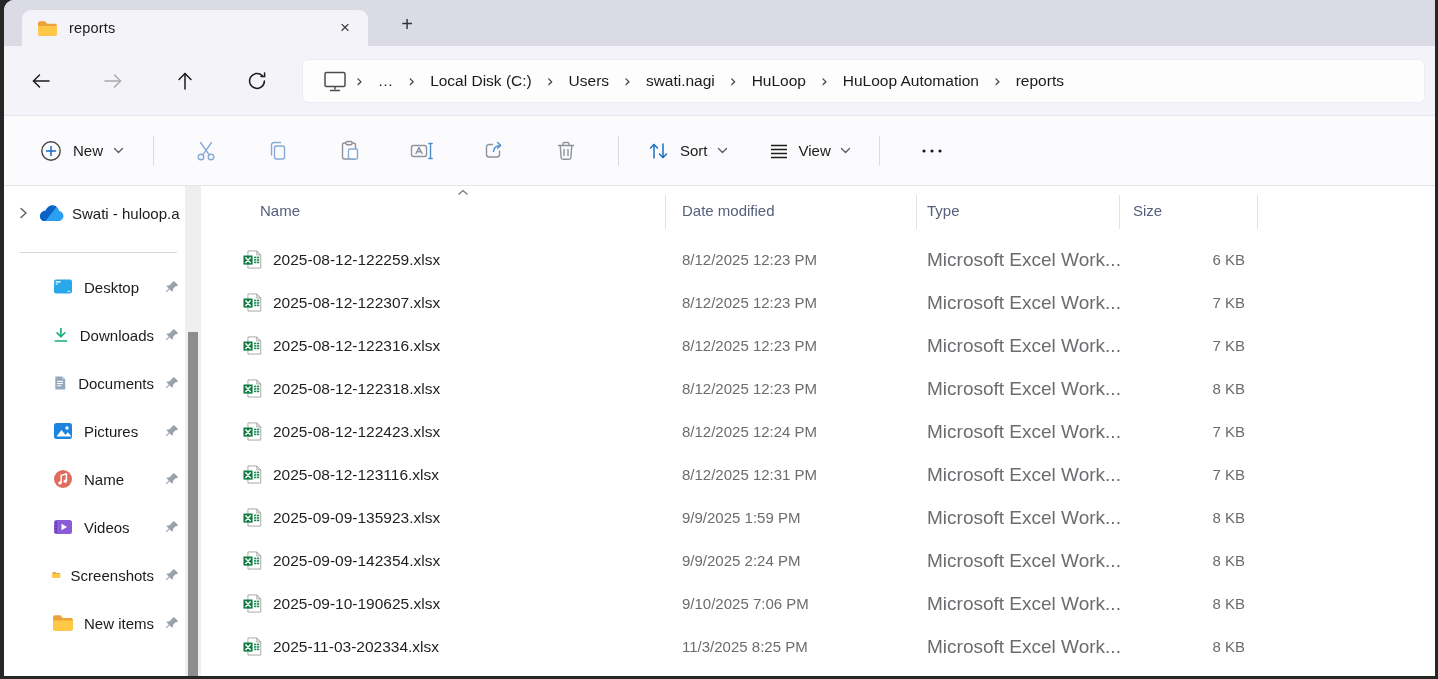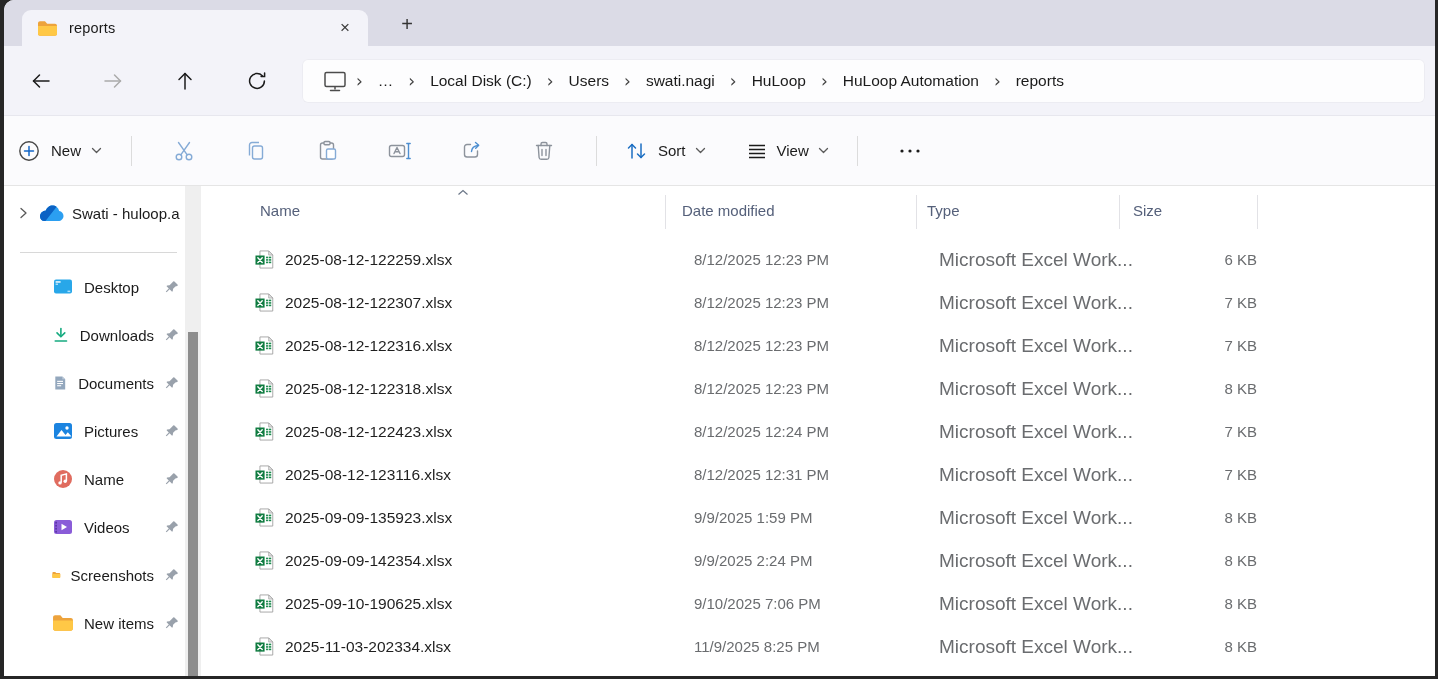--- a/index.html
+++ b/index.html
@@ -28,21 +28,21 @@
     display:flex;align-items:center;padding:0 8px 0 14px;box-shadow:0 0 0 1px #ececf2 inset;}
   .bc-devbtn{display:flex;align-items:center;padding:0 6px;}
   .crumb{padding:0 13px;font-size:15.5px;color:#1b1b1b;height:34px;line-height:34px;
     border-radius:4px;white-space:nowrap;}
   .bc-chev{color:#454545;font-size:17px;line-height:34px;padding:0 2px;font-family:"DejaVu Sans",sans-serif;}
   .breadcrumb-items{display:flex;align-items:center;}
   .breadcrumb-items > .bc-chev:last-child{display:none;}
 
   
   .toolbar{height:70px;background:#fbfbfd;border-bottom:1px solid #e5e5e5;display:flex;
-    align-items:center;flex:none;box-sizing:border-box;}
+    align-items:center;padding-left:22px;flex:none;box-sizing:border-box;}
   .tb-new{display:flex;align-items:center;gap:10px;font-size:15px;color:#1b1b1b;
     padding:0 13px;height:44px;border-radius:5px;}
   .tb-divider{width:1px;height:30px;background:#dcdcdc;margin:0 16px;flex:none;}
   .tb-icon-btn{width:58px;height:44px;display:flex;align-items:center;justify-content:center;
     margin:0 7px;border-radius:5px;flex:none;}
   .tb-group{display:flex;align-items:center;gap:9px;font-size:15px;color:#1b1b1b;
     padding:0 12px;height:44px;border-radius:5px;}
   .tb-view{margin-left:16px;}
 
   
@@ -58,21 +58,21 @@
   .sb-thumb{position:absolute;left:3px;width:10px;top:146px;bottom:0;background:#8d8d8d;}
 
   
   .main{flex:1;position:relative;overflow:hidden;}
   .lhead{position:relative;height:52px;}
   .lh-caret{position:absolute;left:256px;top:3px;}
   .lh-cell{position:absolute;top:16px;font-size:15px;color:#55607a;white-space:nowrap;}
   .lh-name{left:59px;} .lh-date{left:481px;} .lh-type{left:726px;} .lh-size{left:932px;}
   .lh-sep{position:absolute;top:9px;height:34px;width:1px;background:#e2e2e6;}
   .sep1{left:464px;} .sep2{left:715px;} .sep3{left:918px;} .sep4{left:1056px;}
-  .frow{height:43px;display:flex;align-items:center;padding-left:12px;}
+  .frow{height:43px;display:flex;align-items:center;}
   .c-name{width:464px;flex:none;display:flex;align-items:center;padding-left:42px;gap:11px;box-sizing:border-box;}
   .fname{font-size:15.5px;color:#1f1f1f;white-space:nowrap;}
   .c-date{width:251px;flex:none;padding-left:17px;box-sizing:border-box;font-size:15px;color:#6a6c6f;white-space:nowrap;}
   .c-type{width:203px;flex:none;padding-left:11px;box-sizing:border-box;font-size:19px;color:#6a6c6f;white-space:nowrap;}
   .c-size{width:138px;flex:none;padding-right:12px;box-sizing:border-box;font-size:15px;color:#6a6c6f;text-align:right;white-space:nowrap;}
   .xlsx{display:flex;flex:none;}
   svg{display:block;}
 </style>
 </head>
 <body>
@@ -607,20 +607,20 @@
                   <rect x="11.6" y="9.6" width="2.4" height="1.7" fill="#1e8c50"></rect>
                   <rect x="14.7" y="9.6" width="2.4" height="1.7" fill="#1e8c50"></rect>
                   <rect x="11.6" y="12.2" width="2.4" height="1.7" fill="#1e8c50"></rect>
                   <rect x="14.7" y="12.2" width="2.4" height="1.7" fill="#1e8c50"></rect>
                   <rect x=".5" y="5.8" width="9.6" height="9.6" fill="#107c41"></rect>
                   <path d="M3 8.2l4.6 4.9M7.6 8.2l-4.6 4.9" stroke="#fff" stroke-width="1.5" stroke-linecap="round"></path>
                 </svg>
               </span>
               <span class="fname">2025-11-03-202334.xlsx</span>
             </div>
-            <div class="c-date">11/9/2025 8:25 PM</div>
+            <div class="c-date">11/3/2025 8:25 PM</div>
             <div class="c-type">Microsoft Excel Work...</div>
             <div class="c-size">8 KB</div>
           </div>
         </div>
     </div>
   </div>
 </div>
 
 </body></html>

